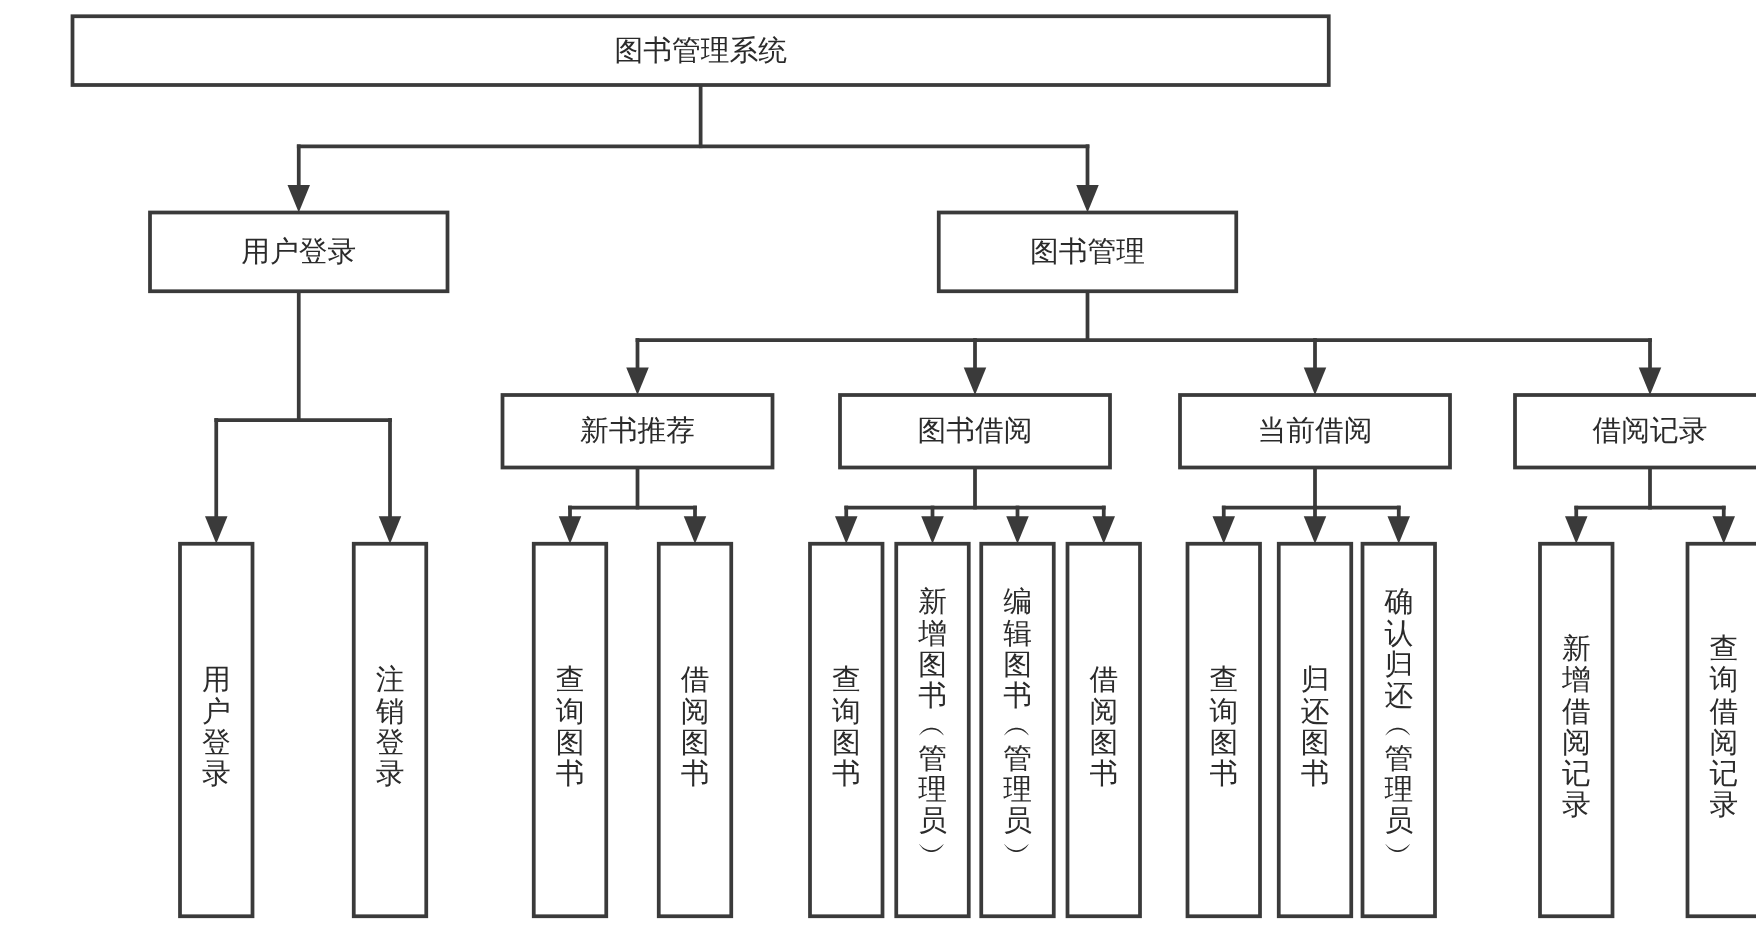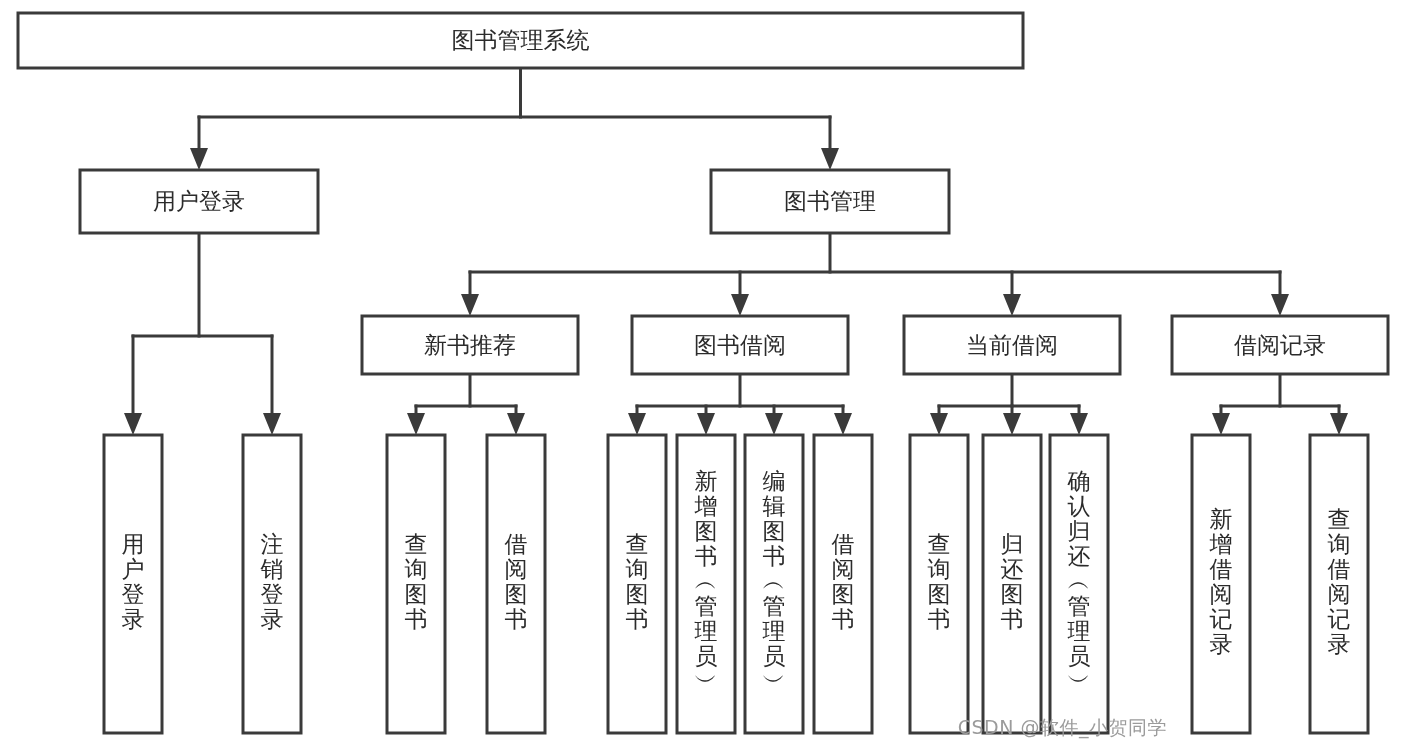--- a/index.html
+++ b/index.html
@@ -13,20 +13,21 @@
     font-family: "DejaVu Sans", "Liberation Sans", sans-serif;
     overflow: hidden;
     position: relative;
   }
   #diagram-root {
     position: absolute;
     left: 0;
     top: 0;
     width: 1179px;
     height: 747px;
+    padding-left: 40px;
   }
   svg.diagram {
     display: block;
     width: 1405px;
     height: 747px;
   }
   .node-rect {
     fill: #ffffff;
     stroke: #3a3a3a;
     stroke-width: 3;
@@ -201,14 +202,13 @@
         <g>
           <rect x="1192" y="435" width="58" height="298" class="node-rect"></rect>
           <text x="1221" y="526.5" class="node-label-v"><tspan x="1221" dy="0">新</tspan><tspan x="1221" dy="25">增</tspan><tspan x="1221" dy="25">借</tspan><tspan x="1221" dy="25">阅</tspan><tspan x="1221" dy="25">记</tspan><tspan x="1221" dy="25">录</tspan></text>
         </g>
         <g>
           <rect x="1310" y="435" width="58" height="298" class="node-rect"></rect>
           <text x="1339" y="526.5" class="node-label-v"><tspan x="1339" dy="0">查</tspan><tspan x="1339" dy="25">询</tspan><tspan x="1339" dy="25">借</tspan><tspan x="1339" dy="25">阅</tspan><tspan x="1339" dy="25">记</tspan><tspan x="1339" dy="25">录</tspan></text>
         </g>
       </g>
   </svg>
-  <div class="watermark">CSDN @软件_小贺同学</div>
 </div>
 
 </body></html>

